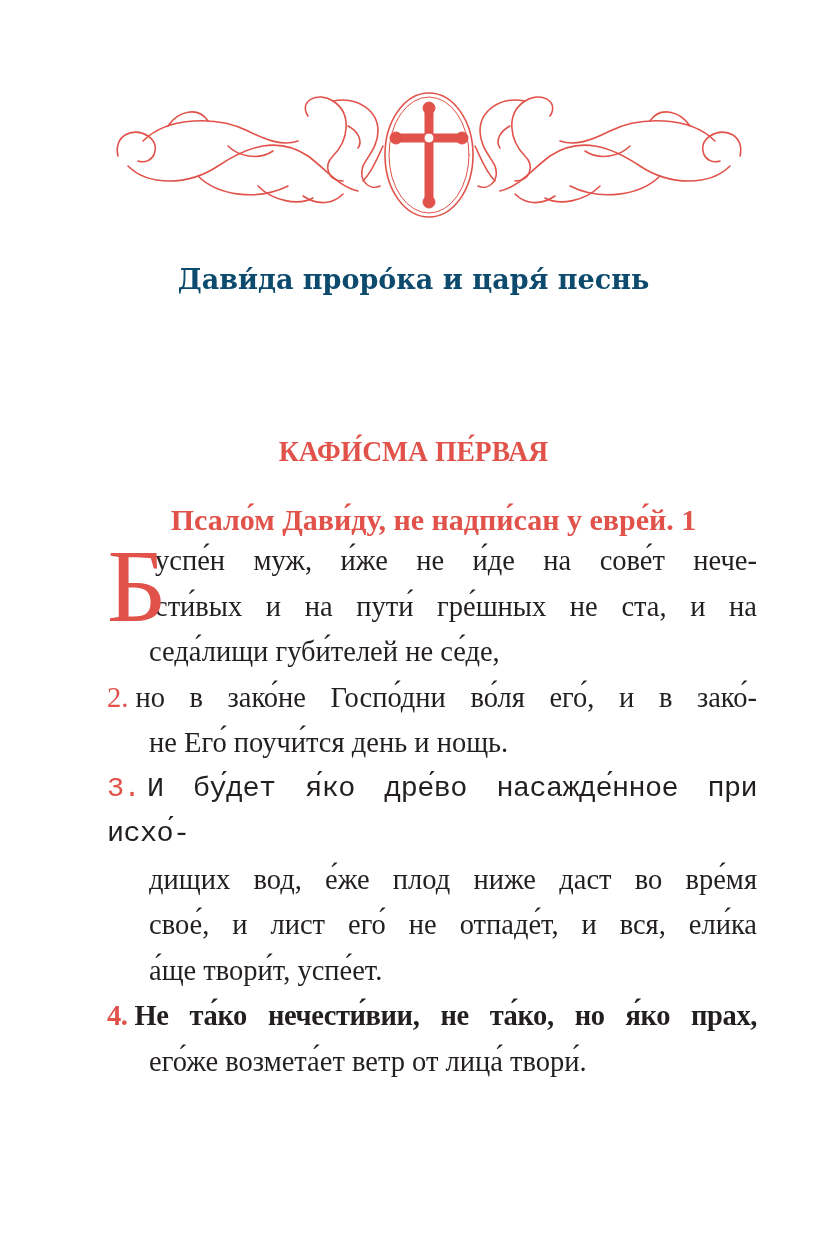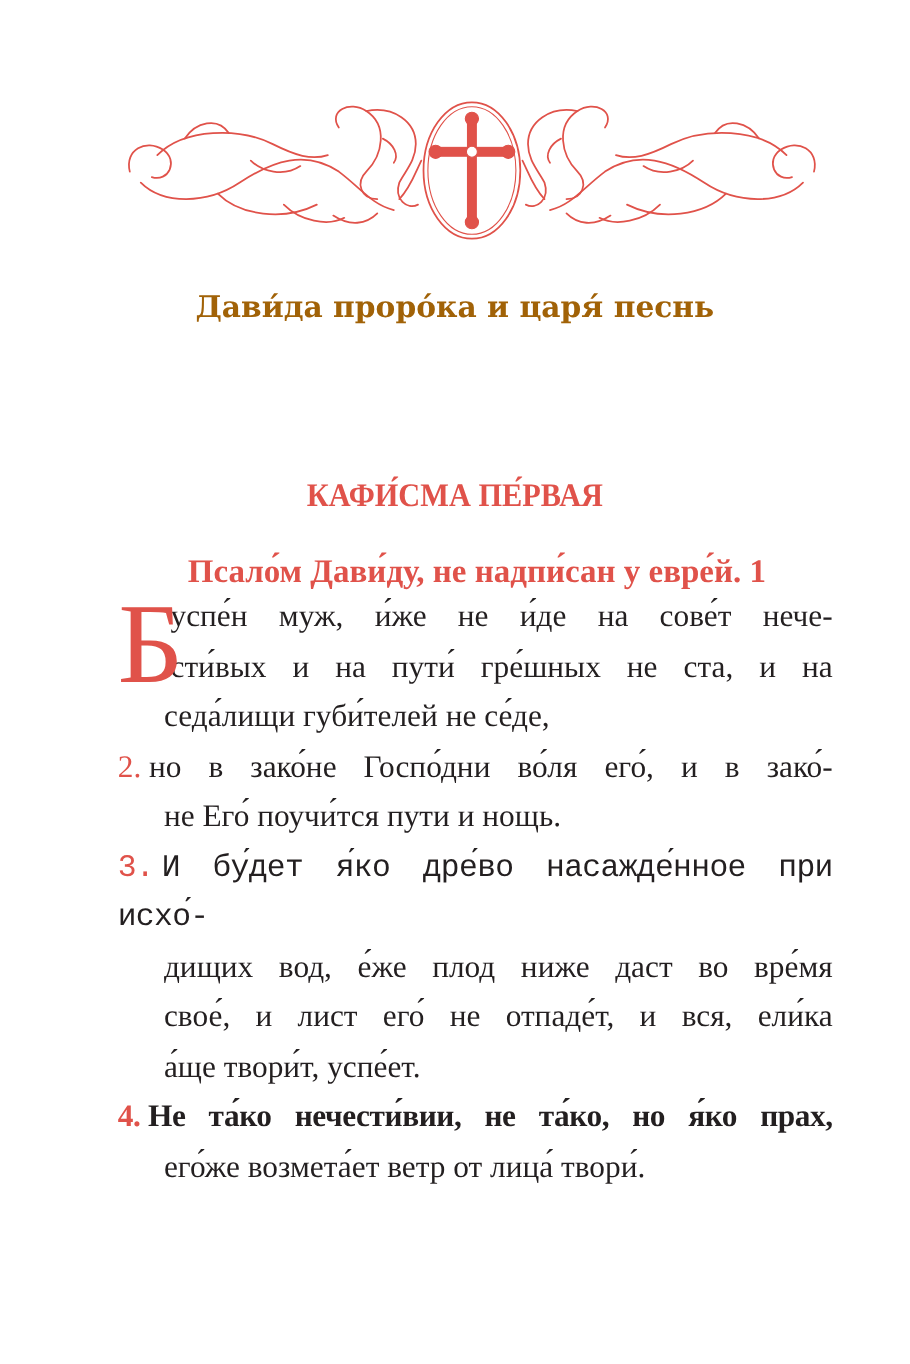--- a/index.html
+++ b/index.html
@@ -26,21 +26,21 @@
 
     .subtitle {
       position: absolute;
       left: 0;
       width: 827px;
       top: 264px;
       text-align: center;
       font-family: "DejaVu Serif", serif;
       font-weight: bold;
       font-size: 27px;
-      color: #a16207;
+      color: #0c4a6e;
       letter-spacing: 0px;
     }
     .kathisma-title {
       position: absolute;
       left: 0;
       width: 827px;
       top: 434px;
       text-align: center;
       font-family: "Liberation Serif", serif;
       font-weight: bold;
@@ -150,21 +150,21 @@
       <div class="justify-block">успе́н муж, и́же не и́де на сове́т нече-</div>
       <div class="justify-block">сти́вых и на пути́ гре́шных не ста, и на</div>
     </div>
     <div class="indent">седа́лищи губи́телей не се́де,</div>
   </div>
 
   <div>
     <div class="justify-block">
       <span class="num">2.</span><span>но в зако́не Госпо́дни во́ля его́, и в зако́-</span>
     </div>
-    <div class="indent">не Его́ поучи́тся пути и нощь.</div>
+    <div class="indent">не Его́ поучи́тся день и нощь.</div>
   </div>
 
   <div>
     <div class="justify-block" style="letter-spacing:-0.6px;font-family:Liberation Mono, monospace;">
       <span class="num">3.</span><span>И бу́дет я́ко дре́во насажде́нное при исхо́-</span>
     </div>
     <div class="indent justify-block">дищих вод, е́же плод ниже даст во вре́мя</div>
     <div class="indent justify-block">свое́, и лист его́ не отпаде́т, и вся, ели́ка</div>
     <div class="indent">а́ще твори́т, успе́ет.</div>
   </div>

